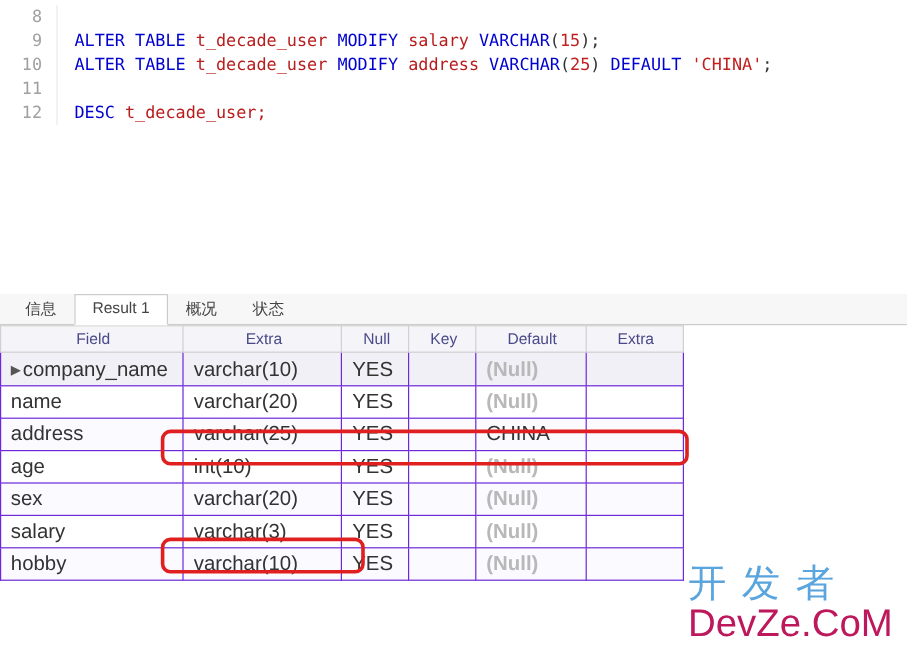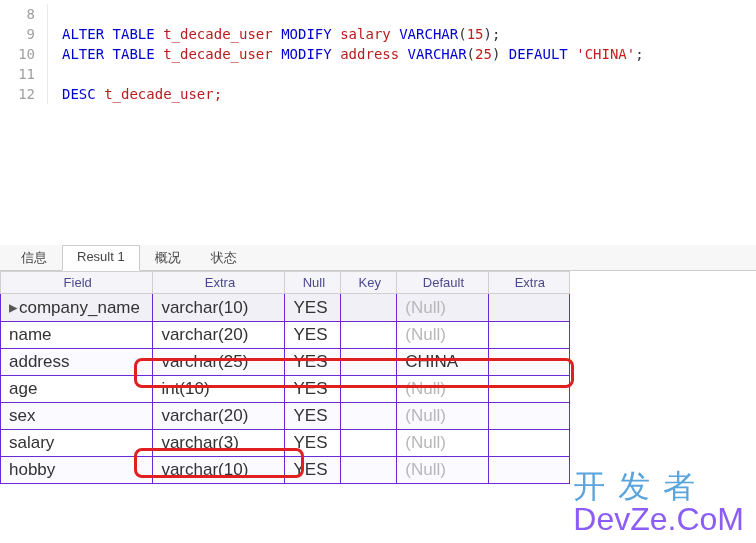--- a/index.html
+++ b/index.html
@@ -73,21 +73,21 @@
   }
   .grid td {
     border: 1px solid #6d28d9;
     padding: 3px 6px 3px 8px;
     font-size: 17px;
     height: 22px;
     background: #fff;
   }
   .grid tbody tr:nth-child(odd) td { background: #fafaff; }
   .grid tbody tr:nth-child(1) td { background: #f0f0f6; }
-  .null-val { color: #b8b8b8; }
+  .null-val { color: #b8b8b8; font-weight: bold; }
   .row-caret {
     display: inline-block;
     width: 10px;
     color: #555;
   }
 
   .hl-red {
     position: absolute;
     border: 3px solid #e02020;
     border-radius: 8px;
@@ -99,21 +99,21 @@
     right: 12px;
     bottom: 6px;
     color: #5aa5dd;
     font-family: "Microsoft YaHei", sans-serif;
     font-size: 32px;
     line-height: 1.05;
     text-align: left;
     letter-spacing: 2px;
     pointer-events: none;
   }
-  .watermark .line2 { color: #8b5cf6; letter-spacing: 0; font-weight: 500; }
+  .watermark .line2 { color: #be185d; letter-spacing: 0; font-weight: 500; }
   .wm-sub {
     position: absolute;
     right: 50px;
     bottom: 2px;
     color: #c8c8c8;
     font-size: 11px;
     letter-spacing: 0;
   }
 
   .wrap { position: relative; width: 756px; height: 543px; overflow: hidden; }

